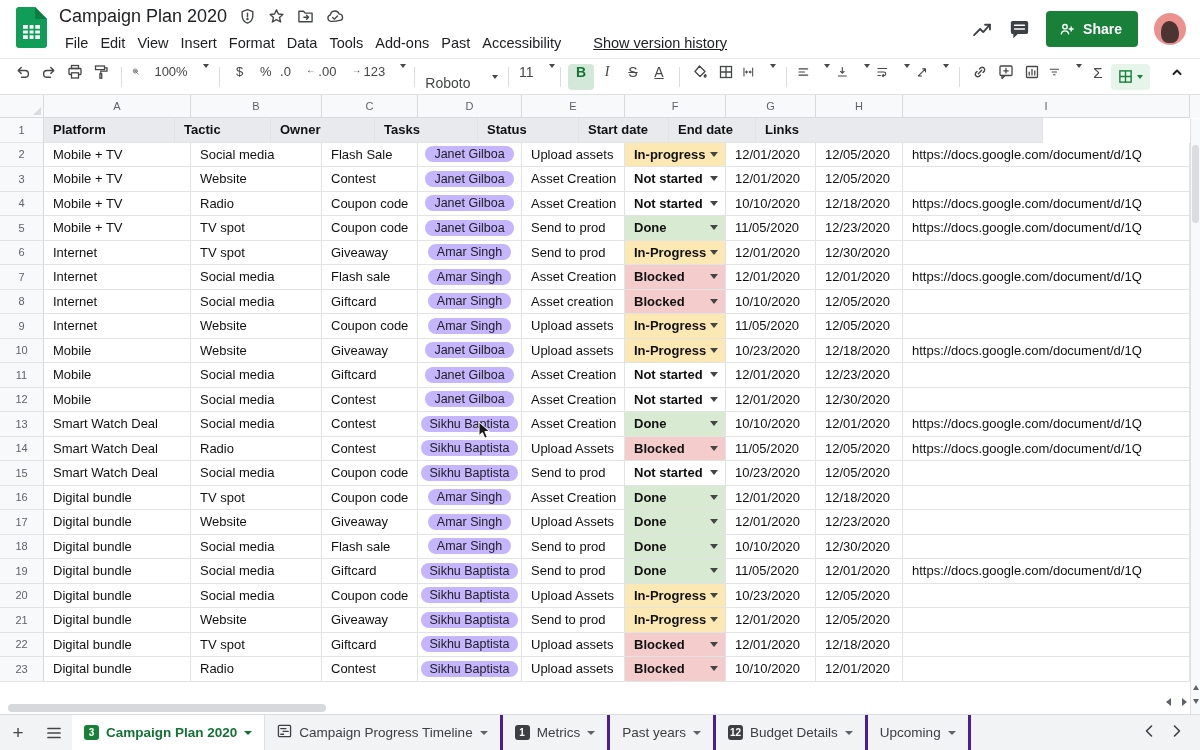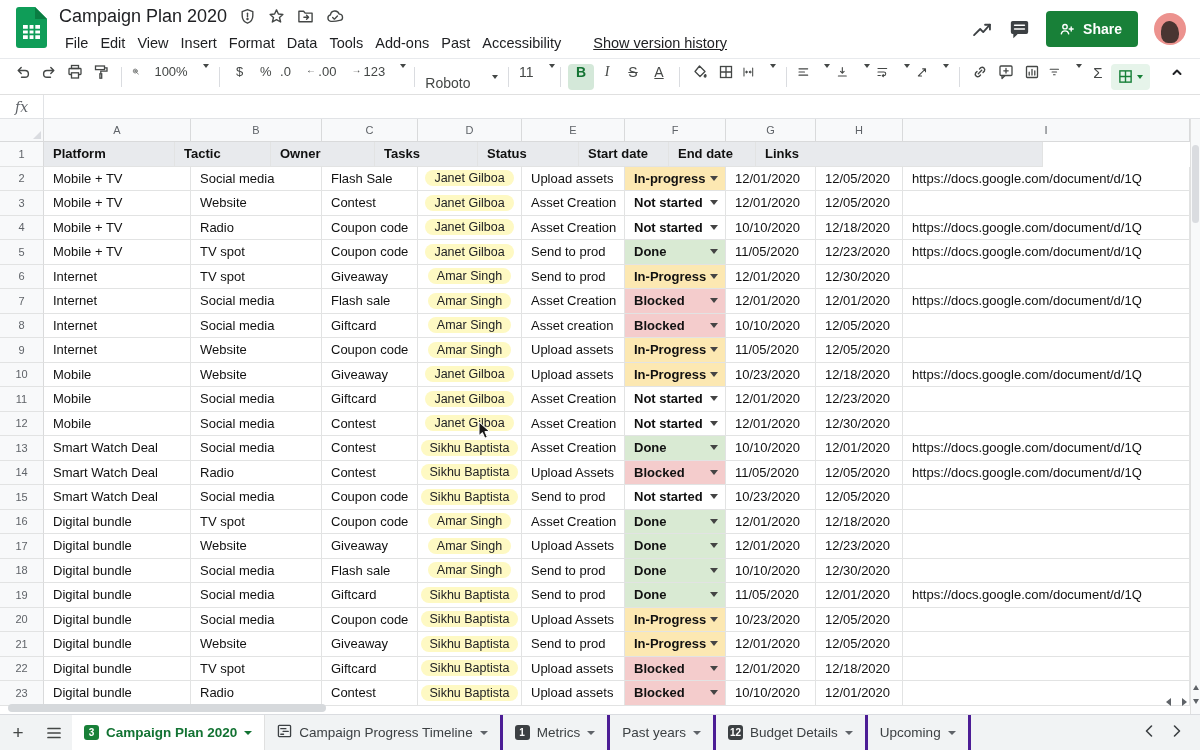--- a/index.html
+++ b/index.html
@@ -60,21 +60,21 @@
   .grid-row { display:flex; height:24.5px; }
   .rownum { width:44px; display:flex; align-items:center; justify-content:center; font-size:11px;
             color:#5f6368; border-right:1px solid #d9dadb; border-bottom:1px solid #e2e3e3; background:#f8f9fa; }
   .cell { display:flex; align-items:center; padding-left:9px; font-size:13px; color:#111;
           border-right:1px solid #e2e3e3; border-bottom:1px solid #e2e3e3; background:#fff;
           white-space:nowrap; overflow:hidden; }
   .hdr-row .cell { background:#e8eaed; font-weight:bold; }
   .cw1{width:147px}.cw2{width:131px}.cw3{width:96px}.cw4{width:104px}.cw5{width:103px}
   .cw6{width:101px}.cw7{width:90px}.cw8{width:87px}.cw9{width:287px}
   .owner-cell { justify-content:center; padding-left:0; }
-  .chip { background:#fef9c3; border-radius:10px; padding:1px 9px; font-size:12.5px; color:#202124; }
+  .chip { background:#c4b5fd; border-radius:10px; padding:1px 9px; font-size:12.5px; color:#202124; }
   .status-cell { padding-right:7px;font-weight:bold; }
   .status-caret { margin-left:auto; width:0; height:0; border-left:4.5px solid transparent;
                   border-right:4.5px solid transparent; border-top:5px solid #444; }
 
   
   .vscroll { position:absolute; top:119px; right:0; width:10px; height:595px; background:#f8f9fa;
              border-left:1px solid #e0e0e0; }
   .vthumb { position:absolute; top:26px; left:1px; width:7px; height:78px; background:#dadce0; border-radius:4px; }
   .vs-up { position:absolute; bottom:24px; left:2px; width:0; height:0;
            border-left:3px solid transparent; border-right:3px solid transparent; border-bottom:5px solid #5f6368; }
@@ -339,24 +339,20 @@
         <span class="caret"></span>
       </span>
       <span class="tbtn">
         <svg width="16" height="16" viewBox="0 0 16 16" fill="none" stroke="#202124" stroke-width="2" stroke-linecap="round" stroke-linejoin="round">
           <path d="M4.5 10 L8 6.5 L11.5 10"></path>
         </svg>
       </span>
     </div>
   </div>
 
-  <div class="formula-bar">
-    <span class="fx">fx</span>
-    <span class="formula-input"></span>
-  </div>
 
   <div class="grid">
     <div class="colhead-row">
       <div class="corner"></div>
 
     <div class="colhead cw1">A</div>
         <div class="colhead cw2">B</div>
         <div class="colhead cw3">C</div>
         <div class="colhead cw4">D</div>
         <div class="colhead cw5">E</div>

